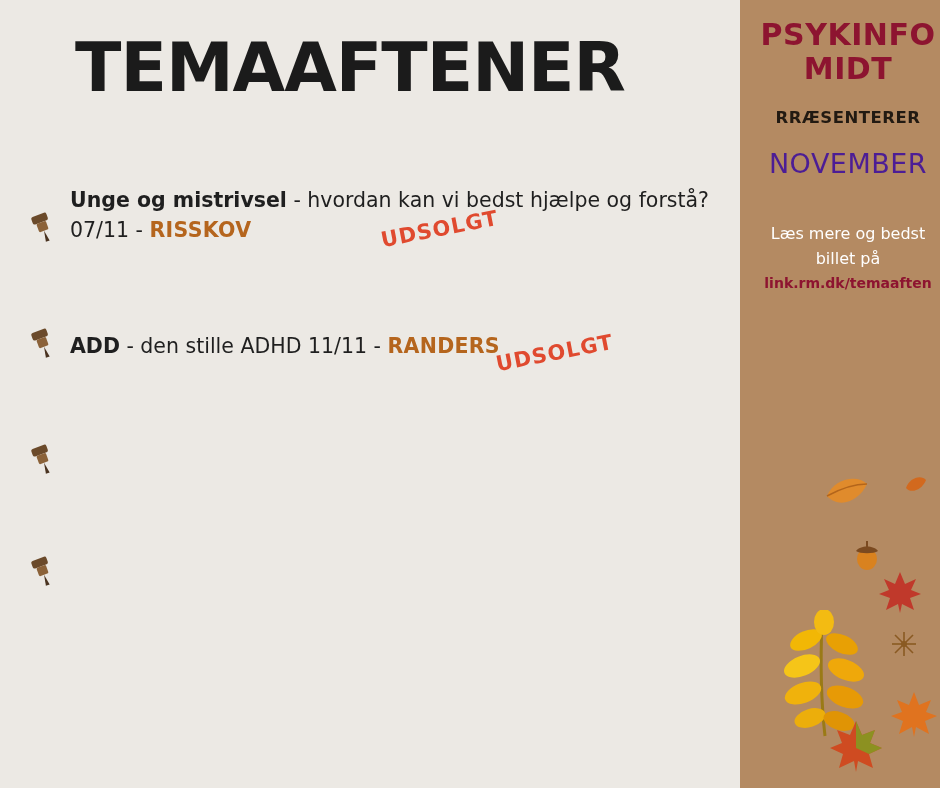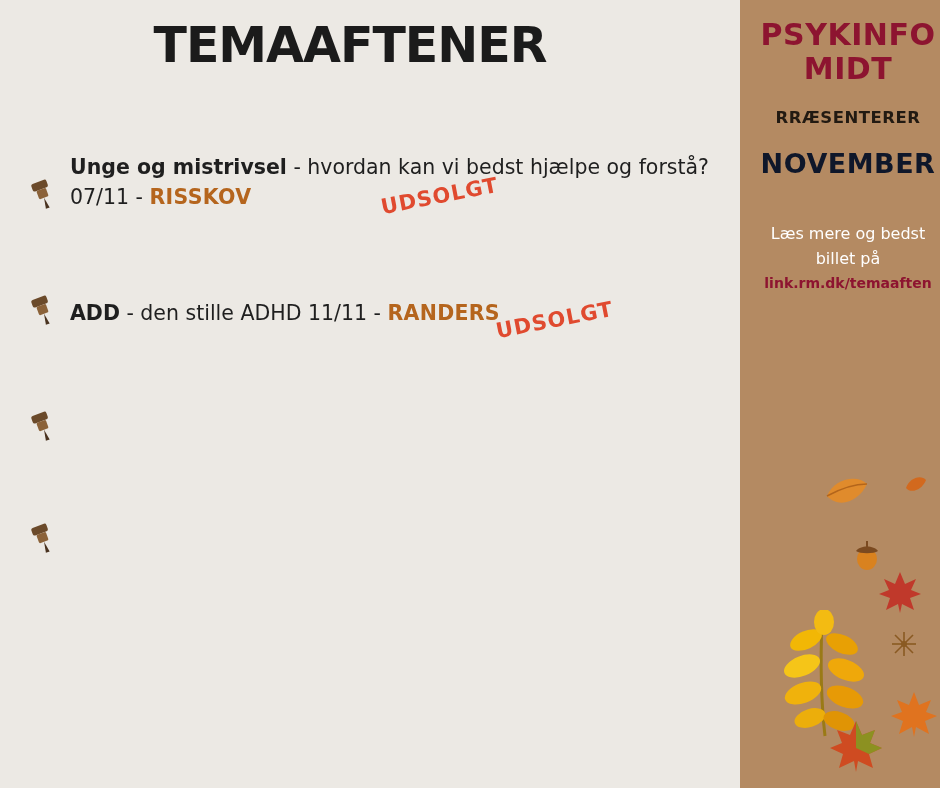--- a/index.html
+++ b/index.html
@@ -18,25 +18,25 @@
   .left {
     position: relative;
     width: 740px;
     height: 788px;
     background: #ece9e4;
     padding: 0;
   }
   .title {
     font-family: "DejaVu Sans", sans-serif;
     font-weight: bold;
-    font-size: 49px;
+    font-size: 68px;
     letter-spacing: -1px;
     color: #1b1b1b;
     text-align: center;
-    padding-top: 17px;
+    padding-top: 28px;
     padding-right: 40px;
   }
   .events {
     margin-top: 22px;
     padding-left: 26px;
   }
   .event {
     position: relative;
     display: flex;
     align-items: flex-end;
@@ -94,24 +94,24 @@
   }
   .presents {
     margin-top: 22px;
     font-weight: bold;
     font-size: 16.5px;
     color: #221a12;
     letter-spacing: .5px;
   }
   .month {
     margin-top: 20px;
-    font-weight: bold;
+    font-weight: normal;
     font-size: 27px;
     line-height: 34px;
-    color: #0f172a;
+    color: #4c1d95;
     letter-spacing: .5px;
   }
   .booking {
     margin-top: 40px;
     font-size: 16px;
     line-height: 25px;
     color: #ffffff;
   }
   .booking .link {
     color: #8d1430;

